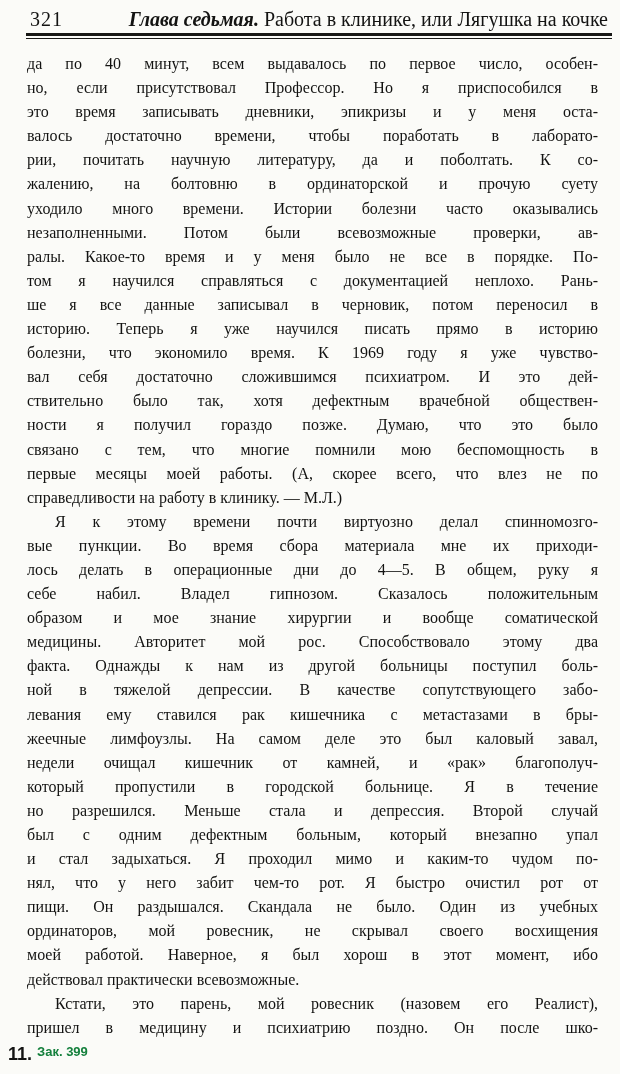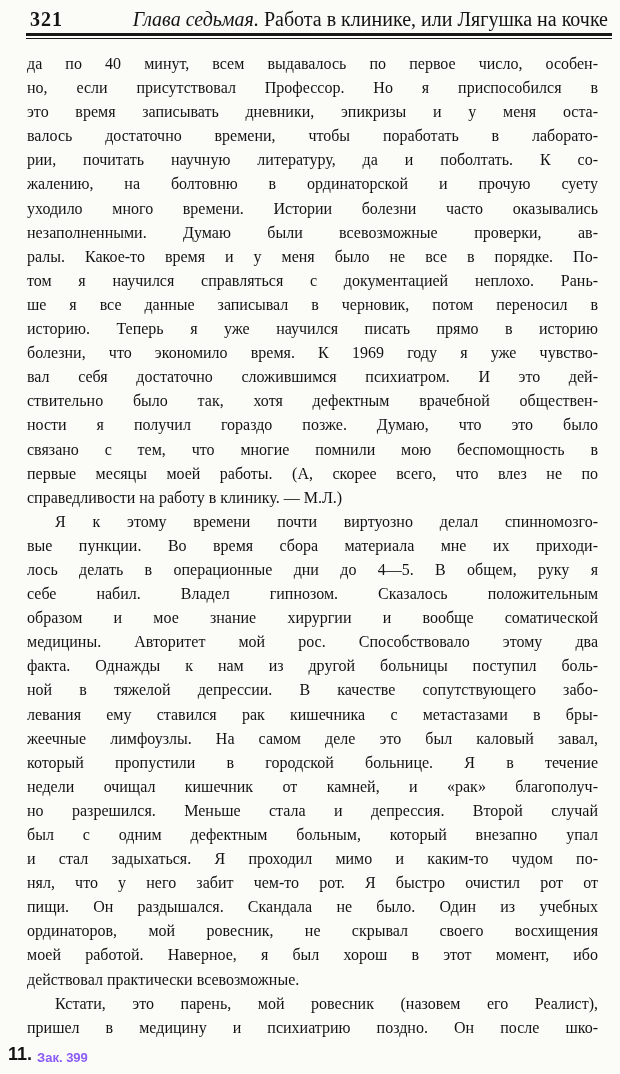--- a/index.html
+++ b/index.html
@@ -12,22 +12,22 @@
     overflow: hidden;
   }
   .page { position: absolute; inset: 0; }
 
   
   .hdr {
     position: absolute; top: 8px; left: 30px; right: 12px;
     display: flex; justify-content: space-between; align-items: baseline;
     font-size: 20px; white-space: nowrap;
   }
-  .pnum { font-weight: 700; letter-spacing: 1px; }
-  .chap-label { font-style: italic; font-weight: 400; }
+  .pnum { font-weight: 400; letter-spacing: 1px; }
+  .chap-label { font-style: italic; font-weight: 700; }
   .chap-title { }
 
   
   .rule {
     position: absolute; top: 33px; left: 26px; right: 8px;
     height: 2px;
     border-top: 3px solid #181816;
     border-bottom: 1px solid #181816;
   }
 
@@ -44,24 +44,24 @@
     white-space: normal;
   }
   .ln.end { text-align-last: left; }
   .ln.ind { padding-left: 28px; }
   .it { }
 
   
   .ftr {
     position: absolute; left: 8px; top: 1044px;
     font-family: "Liberation Sans", sans-serif;
-    display: flex; align-items: flex-end;
+    display: flex; align-items: flex-start;
   }
   .sig-num { font-weight: 700; font-size: 18px; }
-  .sig-note { font-size: 13px; margin-left: 5px; font-weight: 700; color: #8b5cf6; }
+  .sig-note { font-size: 13px; margin-left: 5px; font-weight: 700; color: #15803d; }
 </style>
 </head>
 <body>
 
 <div class="page">
 
   <header class="hdr">
     <span class="pnum">321</span>
     <span class="chap">
       <span class="chap-label">Глава седьмая.</span>
@@ -72,21 +72,21 @@
   <div class="rule"></div>
 
   <main class="txt">
     <div class="ln">да по 40 минут, всем выдавалось по первое число, особен-</div>
     <div class="ln">но, если присутствовал Профессор. Но я приспособился в</div>
     <div class="ln">это время записывать дневники, эпикризы и у меня оста-</div>
     <div class="ln">валось достаточно времени, чтобы поработать в лаборато-</div>
     <div class="ln">рии, почитать научную литературу, да и поболтать. К со-</div>
     <div class="ln">жалению, на болтовню в ординаторской и прочую суету</div>
     <div class="ln">уходило много времени. Истории болезни часто оказывались</div>
-    <div class="ln">незаполненными. Думаю были всевозможные проверки, ав-</div>
+    <div class="ln">незаполненными. Потом были всевозможные проверки, ав-</div>
     <div class="ln">ралы. Какое-то время и у меня было не все в порядке. По-</div>
     <div class="ln">том я научился справляться с документацией неплохо. Рань-</div>
     <div class="ln">ше я все данные записывал в черновик, потом переносил в</div>
     <div class="ln">историю. Теперь я уже научился писать прямо в историю</div>
     <div class="ln">болезни, что экономило время. К 1969 году я уже чувство-</div>
     <div class="ln">вал себя достаточно сложившимся психиатром. И это дей-</div>
     <div class="ln">ствительно было так, хотя дефектным врачебной обществен-</div>
     <div class="ln">ности я получил гораздо позже. Думаю, что это было</div>
     <div class="ln">связано с тем, что многие помнили мою беспомощность в</div>
     <div class="ln"><span>первые месяцы моей работы. </span><span class="it">(А, скорее всего, что влез не по</span></div>
@@ -94,22 +94,22 @@
     <div class="ln ind">Я к этому времени почти виртуозно делал спинномозго-</div>
     <div class="ln">вые пункции. Во время сбора материала мне их приходи-</div>
     <div class="ln">лось делать в операционные дни до 4—5. В общем, руку я</div>
     <div class="ln">себе набил. Владел гипнозом. Сказалось положительным</div>
     <div class="ln">образом и мое знание хирургии и вообще соматической</div>
     <div class="ln">медицины. Авторитет мой рос. Способствовало этому два</div>
     <div class="ln">факта. Однажды к нам из другой больницы поступил боль-</div>
     <div class="ln">ной в тяжелой депрессии. В качестве сопутствующего забо-</div>
     <div class="ln">левания ему ставился рак кишечника с метастазами в бры-</div>
     <div class="ln">жеечные лимфоузлы. На самом деле это был каловый завал,</div>
+    <div class="ln">недели очищал кишечник от камней, и «рак» благополуч-</div>
     <div class="ln">который пропустили в городской больнице. Я в течение</div>
-    <div class="ln">недели очищал кишечник от камней, и «рак» благополуч-</div>
     <div class="ln">но разрешился. Меньше стала и депрессия. Второй случай</div>
     <div class="ln">был с одним дефектным больным, который внезапно упал</div>
     <div class="ln">и стал задыхаться. Я проходил мимо и каким-то чудом по-</div>
     <div class="ln">нял, что у него забит чем-то рот. Я быстро очистил рот от</div>
     <div class="ln">пищи. Он раздышался. Скандала не было. Один из учебных</div>
     <div class="ln">ординаторов, мой ровесник, не скрывал своего восхищения</div>
     <div class="ln">моей работой. Наверное, я был хорош в этот момент, ибо</div>
     <div class="ln end">действовал практически всевозможные.</div>
     <div class="ln ind">Кстати, это парень, мой ровесник (назовем его Реалист),</div>
     <div class="ln">пришел в медицину и психиатрию поздно. Он после шко-</div>

